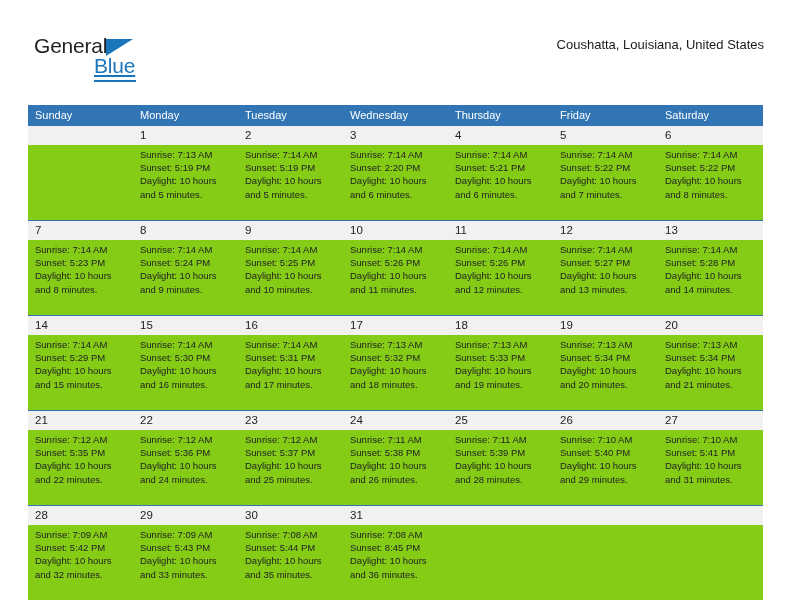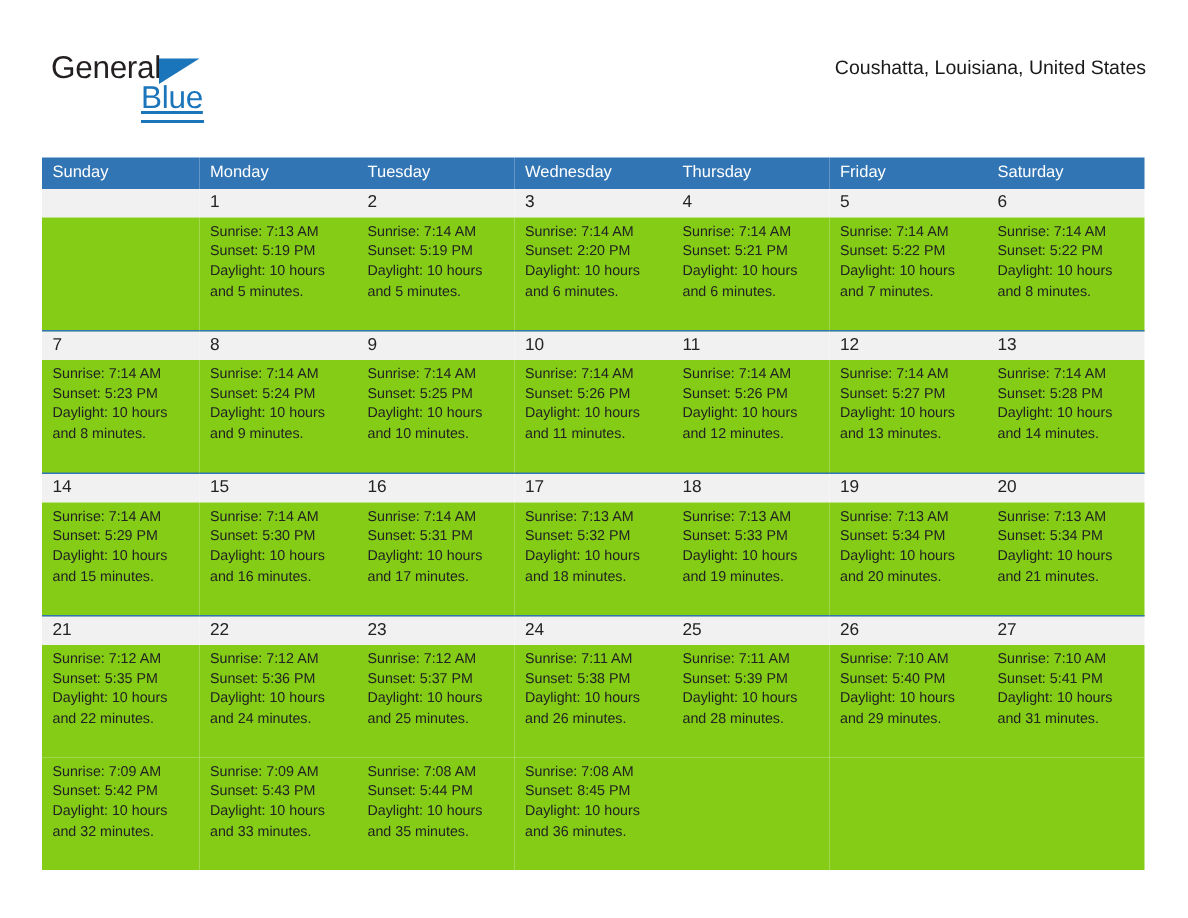--- a/index.html
+++ b/index.html
@@ -393,20 +393,29 @@
           <span class="line">and 29 minutes.</span>
         </td>
         <td>
           <span class="line">Sunrise: 7:10 AM</span>
           <span class="line">Sunset: 5:41 PM</span>
           <span class="line">Daylight: 10 hours</span>
           <span class="line">and 31 minutes.</span>
         </td>
       </tr>
 
+      <tr class="daynum-row week-sep">
+        <td>28</td>
+        <td>29</td>
+        <td>30</td>
+        <td>31</td>
+        <td></td>
+        <td></td>
+        <td></td>
+      </tr>
       <tr class="info-row">
         <td>
           <span class="line">Sunrise: 7:09 AM</span>
           <span class="line">Sunset: 5:42 PM</span>
           <span class="line">Daylight: 10 hours</span>
           <span class="line">and 32 minutes.</span>
         </td>
         <td>
           <span class="line">Sunrise: 7:09 AM</span>
           <span class="line">Sunset: 5:43 PM</span>

